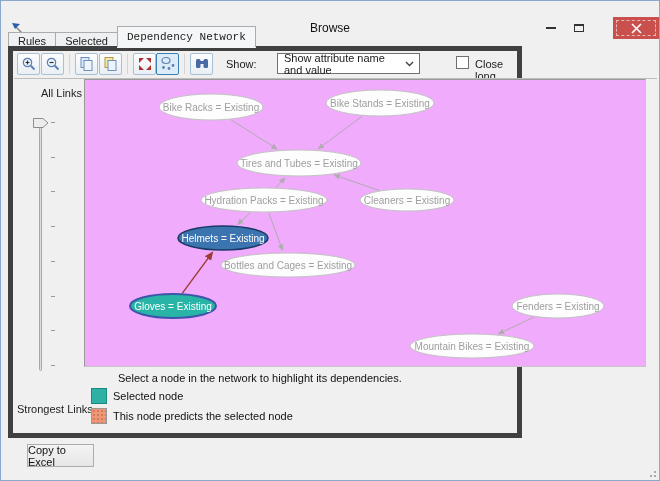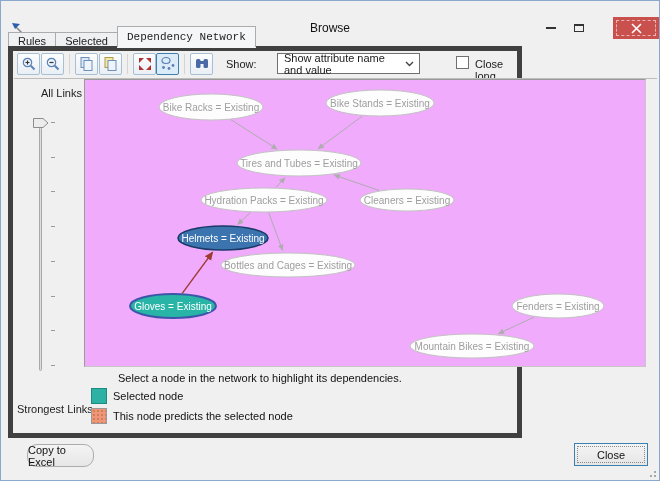--- a/index.html
+++ b/index.html
@@ -56,21 +56,21 @@
 
   
   .hint { position:absolute; left:73px; top:321px; color:#111;margin-left:32px; }
   .legend-item { position:absolute; display:flex; align-items:center; }
   .swatch { width:16px; height:16px; border:1px solid #888; margin-right:6px; flex:none; }
   .legend-label { color:#111; }
 
   
   .footer-btn { position:absolute; height:23px; background:linear-gradient(#f4f4f4,#e6e6e6); border:1px solid #acacac;
                 font-size:11px; color:#111; display:flex; align-items:center; justify-content:center; font-family:"Liberation Sans",sans-serif; }
-  .btn-copy-excel { left:26px; top:443px; width:67px;border-radius:10px; }
+  .btn-copy-excel { left:26px; top:443px; width:67px; }
   .btn-close-dlg { left:573px; top:442px; width:74px; border-color:#3c7fb1; }
   .btn-close-dlg .focus { position:absolute; inset:2px; border:1px dotted #8a8a8a; }
   .resize-grip { position:absolute; right:3px; bottom:3px; width:10px; height:10px; }
   .resize-grip i { position:absolute; width:2px; height:2px; background:#a8a8a8; }
 </style>
 </head>
 <body>
 
 <div class="window">
 
@@ -256,22 +256,18 @@
     </div>
     <div class="legend-item" style="left:78px; top:357px">
       <div class="swatch" style="background: radial-gradient(rgb(210, 124, 92) 1px, transparent 1px) 0% 0% / 4px 4px rgb(239, 150, 121); border-color: rgb(153, 153, 153);"></div>
       <span class="legend-label">This node predicts the selected node</span>
     </div>
   </div>
 
   <div class="footer-btn btn-copy-excel">
     <span>Copy to Excel</span>
   </div>
-  <div class="footer-btn btn-close-dlg">
-    <div class="focus"></div>
-    <span>Close</span>
-  </div>
   <div class="resize-grip">
     <i style="right:0;bottom:0"></i>
       <i style="right:4px;bottom:0"></i>
       <i style="right:0;bottom:4px"></i>
   </div>
 </div>
 
 </body></html>

